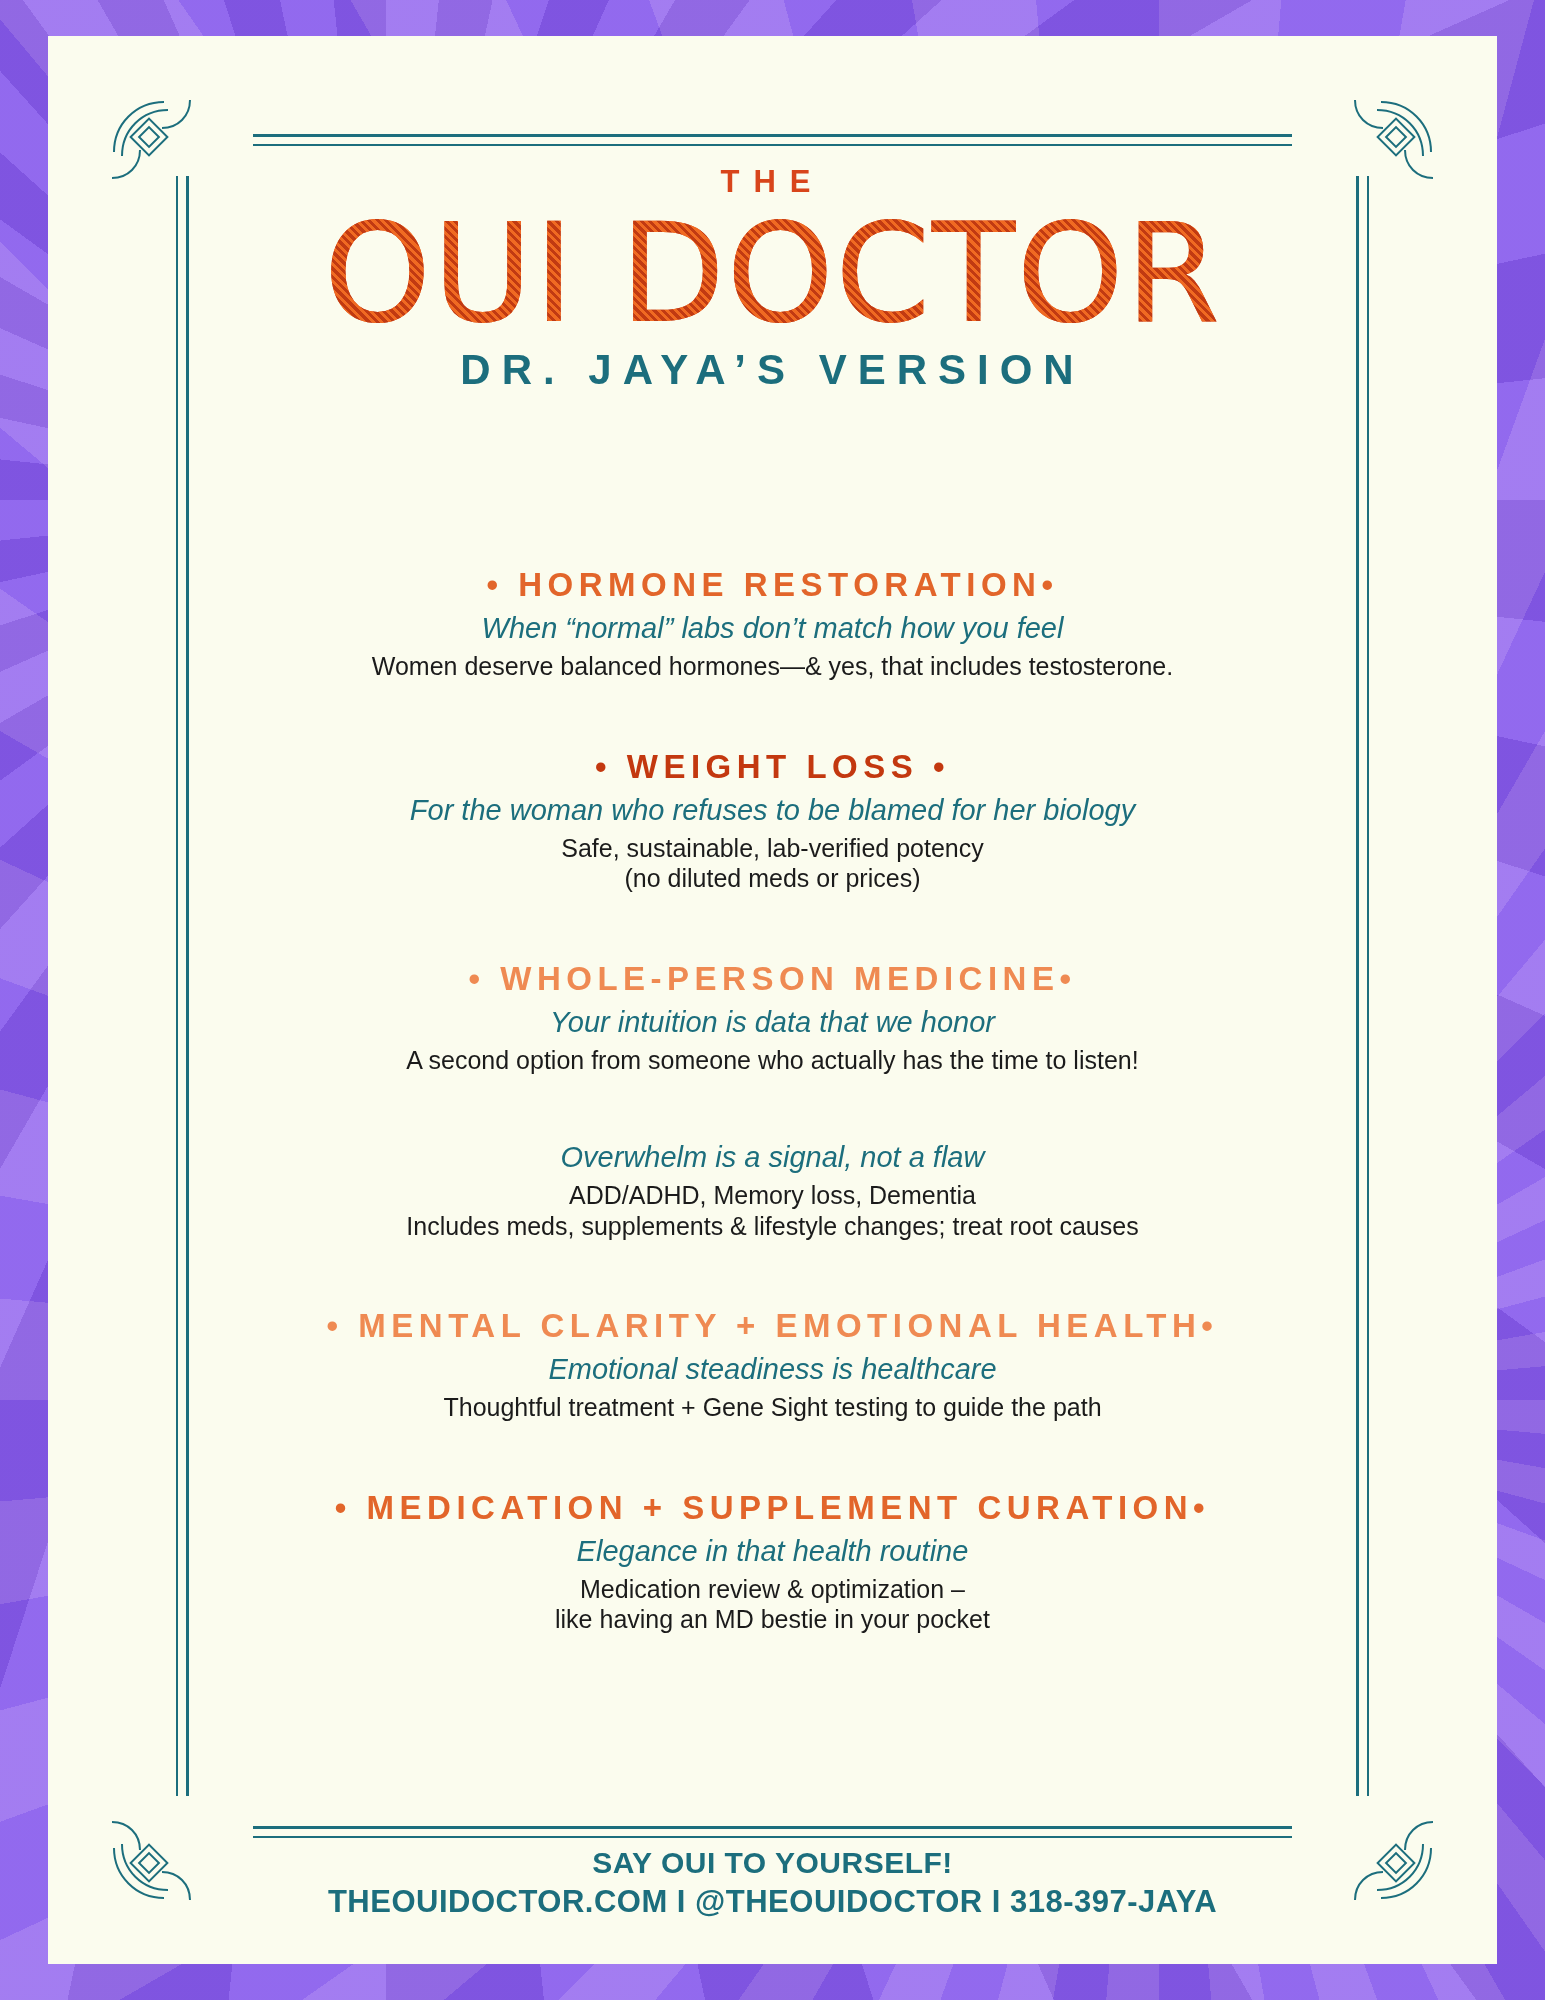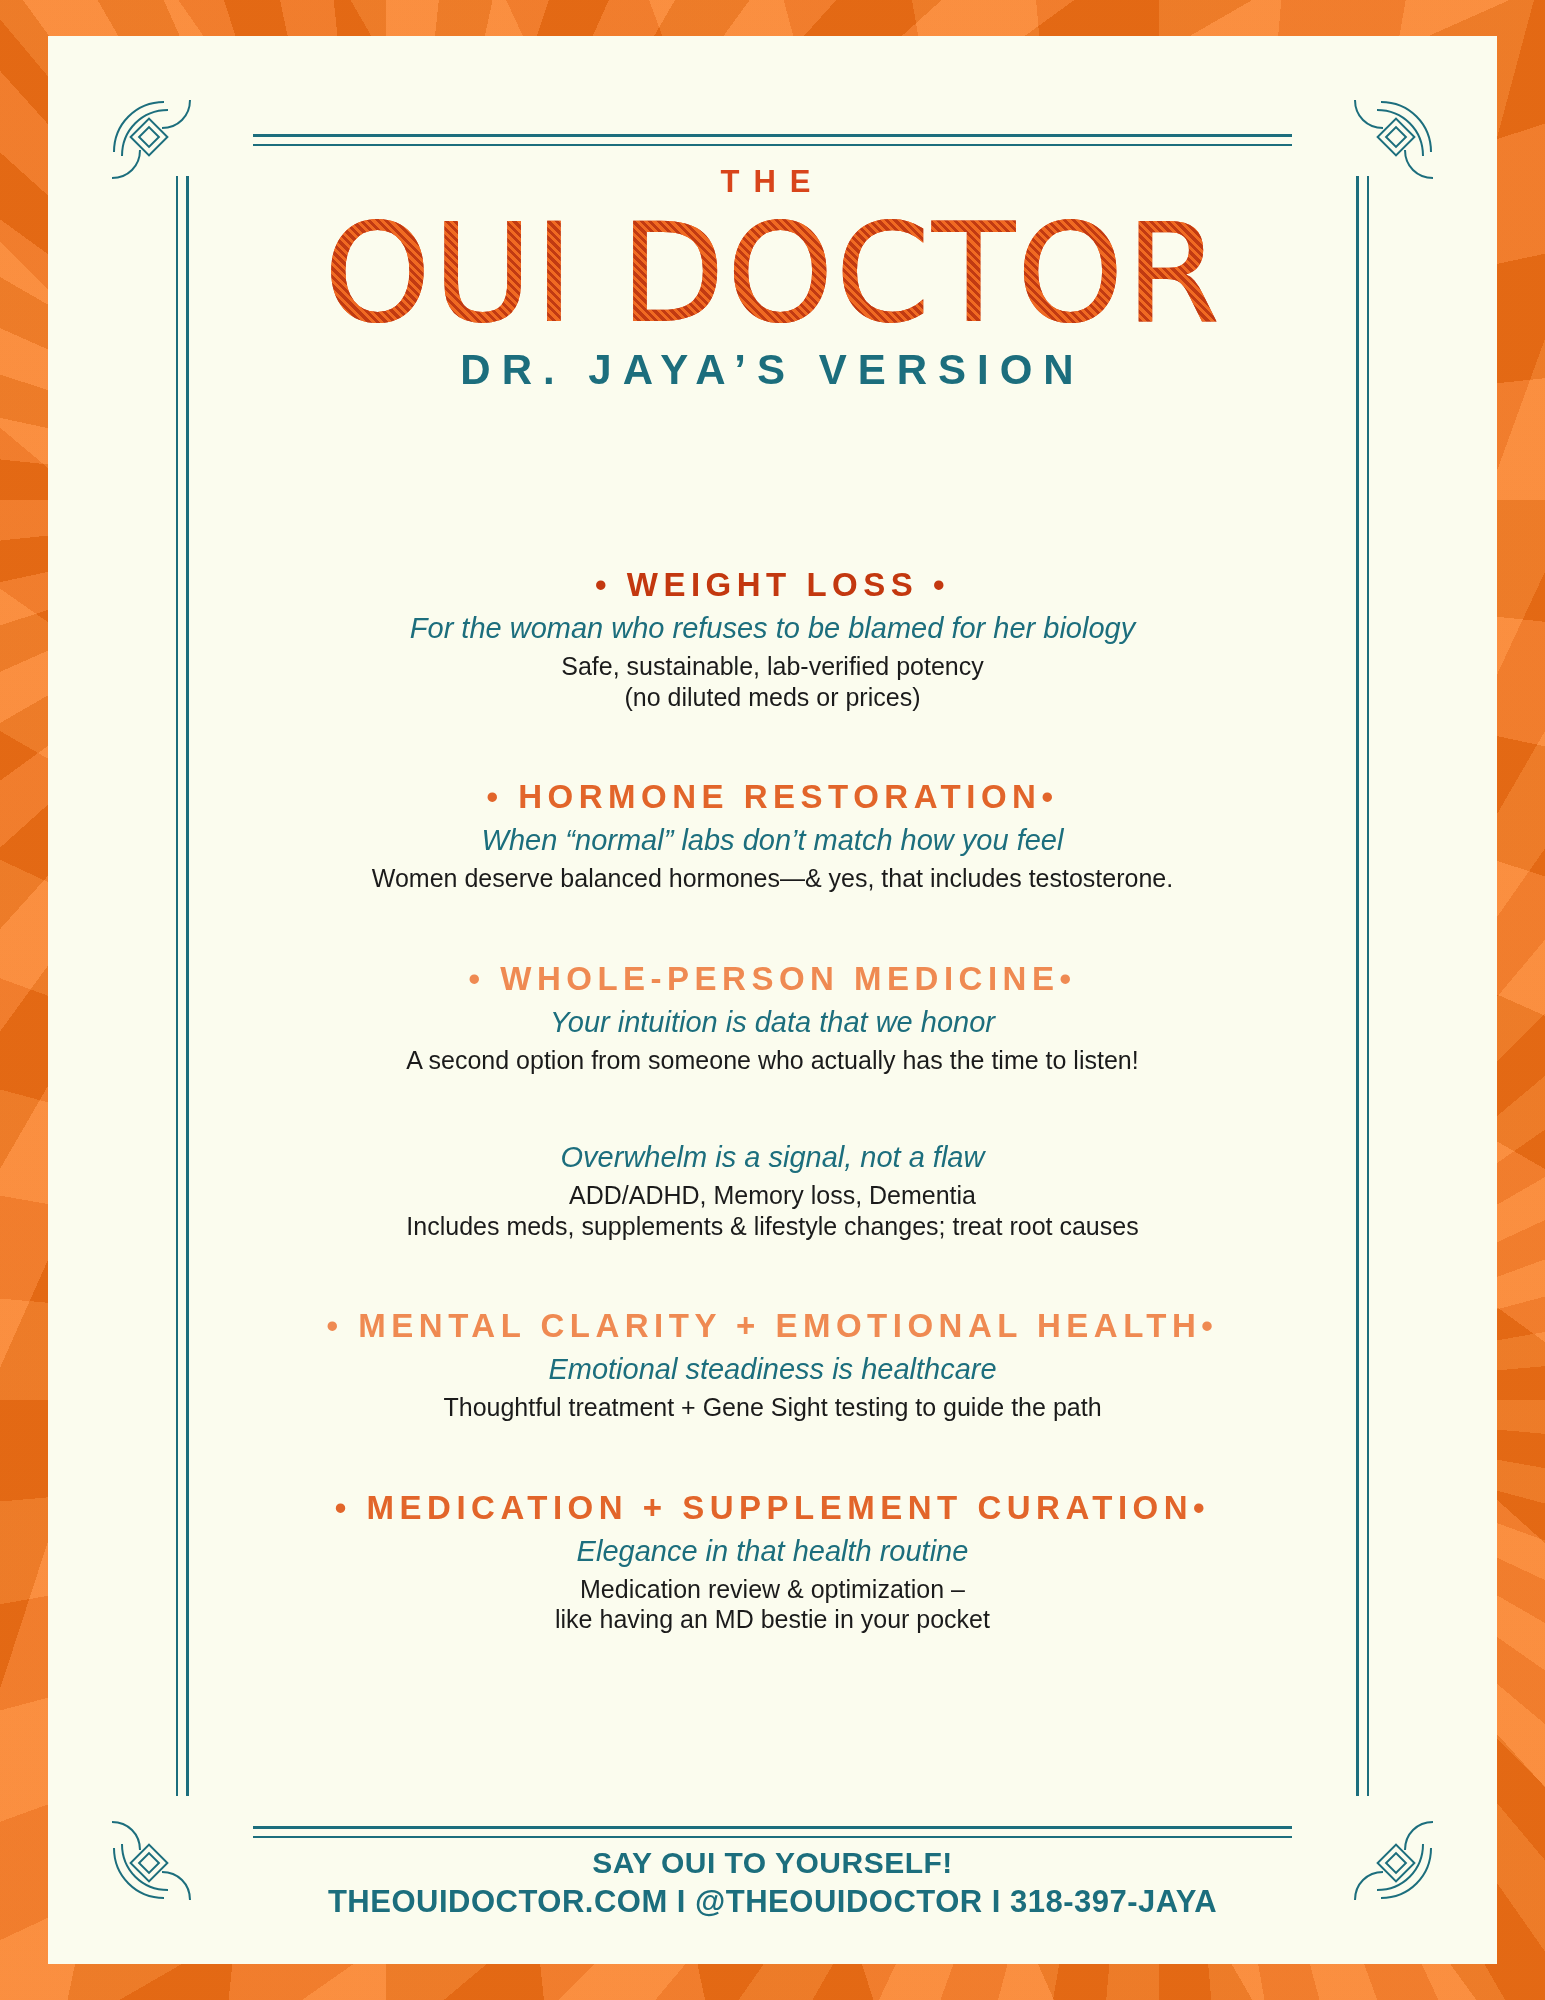--- a/index.html
+++ b/index.html
@@ -13,21 +13,21 @@
     background: #e8501c;
     overflow: hidden;
   }
 
   
   .poster {
     position: relative;
     width: 1545px;
     height: 2000px;
     box-sizing: border-box;
-    background-color: #f97316;
+    background-color: #8b5cf6;
     background-image:
       radial-gradient(circle at 12% 7%, rgba(255,245,200,0.95) 0 2px, rgba(255,255,255,0) 3px),
       radial-gradient(circle at 31% 18%, rgba(255,230,170,0.9) 0 3px, rgba(255,255,255,0) 4px),
       radial-gradient(circle at 55% 5%, rgba(255,255,240,0.9) 0 2px, rgba(255,255,255,0) 3px),
       radial-gradient(circle at 78% 12%, rgba(255,200,120,0.9) 0 3px, rgba(255,255,255,0) 4px),
       radial-gradient(circle at 93% 25%, rgba(255,250,220,0.9) 0 2px, rgba(255,255,255,0) 3px),
       radial-gradient(circle at 5% 38%, rgba(255,220,150,0.9) 0 3px, rgba(255,255,255,0) 4px),
       radial-gradient(circle at 22% 52%, rgba(255,255,230,0.85) 0 2px, rgba(255,255,255,0) 3px),
       radial-gradient(circle at 45% 66%, rgba(255,210,140,0.85) 0 3px, rgba(255,255,255,0) 4px),
       radial-gradient(circle at 68% 79%, rgba(255,245,205,0.9) 0 2px, rgba(255,255,255,0) 3px),
@@ -266,33 +266,33 @@
 
     <header class="masthead">
       <p class="kicker">THE</p>
       <h1 class="brand">OUI DOCTOR</h1>
       <p class="subbrand">DR. JAYA’S VERSION</p>
     </header>
 
     <main class="sections">
 
       <section class="section">
+        <h2 class="sec-title" style="color:#e2652a">• HORMONE RESTORATION•</h2>
+        <p class="sec-sub">When “normal” labs don’t match how you feel</p>
+        <p class="sec-body">Women deserve balanced hormones—&amp; yes, that includes testosterone.</p>
+      </section>
+
+      <section class="section">
         <h2 class="sec-title" style="color:#c3380f">• WEIGHT LOSS •</h2>
         <p class="sec-sub">For the woman who refuses to be blamed for her biology</p>
         <p class="sec-body">Safe, sustainable, lab-verified potency
 (no diluted meds or prices)</p>
       </section>
 
       <section class="section">
-        <h2 class="sec-title" style="color:#e2652a">• HORMONE RESTORATION•</h2>
-        <p class="sec-sub">When “normal” labs don’t match how you feel</p>
-        <p class="sec-body">Women deserve balanced hormones—&amp; yes, that includes testosterone.</p>
-      </section>
-
-      <section class="section">
         <h2 class="sec-title" style="color:#ef8a52">• WHOLE-PERSON MEDICINE•</h2>
         <p class="sec-sub">Your intuition is data that we honor</p>
         <p class="sec-body">A second option from someone who actually has the time to listen!</p>
       </section>
 
       <section class="section">
         <p class="sec-sub">Overwhelm is a signal, not a flaw</p>
         <p class="sec-body">ADD/ADHD, Memory loss, Dementia
 Includes meds, supplements &amp; lifestyle changes; treat root causes</p>
       </section>

